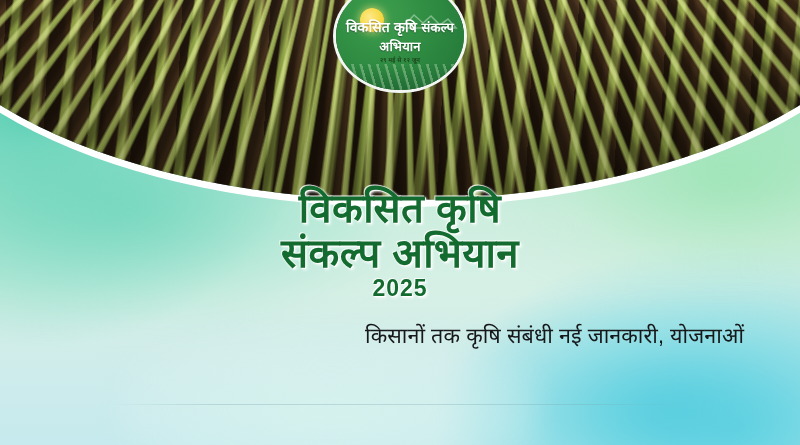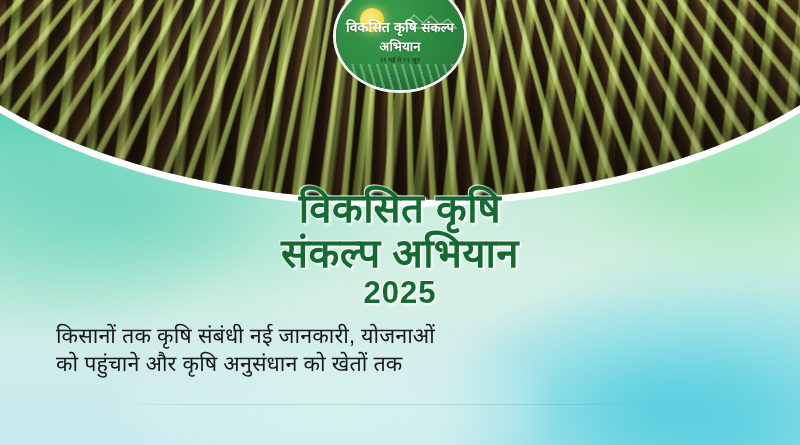--- a/index.html
+++ b/index.html
@@ -222,32 +222,32 @@
     text-shadow:
       0 0 2px rgba(255,255,255,0.95),
       1px 1px 0 rgba(255,255,255,0.9),
       2px 2px 3px rgba(255,255,255,0.85),
       -1px -1px 0 rgba(255,255,255,0.75);
   }
   .headline .t1 { display: block; font-size: 40px; }
   .headline .t2 { display: block; font-size: 40px; margin-top: 3px; }
   .headline .t3 {
     display: block;
-    font-size: 31px;
+    font-size: 23px;
     margin-top: 3px;
     letter-spacing: 1px;
   }
 
   
   .subtitle {
     position: absolute;
     left: 56px;
     right: 56px;
     top: 322px;
-    text-align: left;
+    text-align: right;
     color: #17181a;
     font-size: 21.5px;
     font-weight: normal;
     line-height: 1.32;
     letter-spacing: 0.1px;
   }
   .subtitle span { display: block; }
 </style>
 </head>
 <body>
@@ -285,16 +285,15 @@
   </div>
 
   <div class="headline">
     <span class="t1">विकसित कृषि</span>
     <span class="t2">संकल्प अभियान</span>
     <span class="t3">2025</span>
   </div>
 
   <div class="subtitle">
     <span>किसानों तक कृषि संबंधी नई जानकारी, योजनाओं</span>
-    <span>को पहुंचाने और कृषि अनुसंधान को खेतों तक</span>
   </div>
 
 </div>
 
 </body></html>

